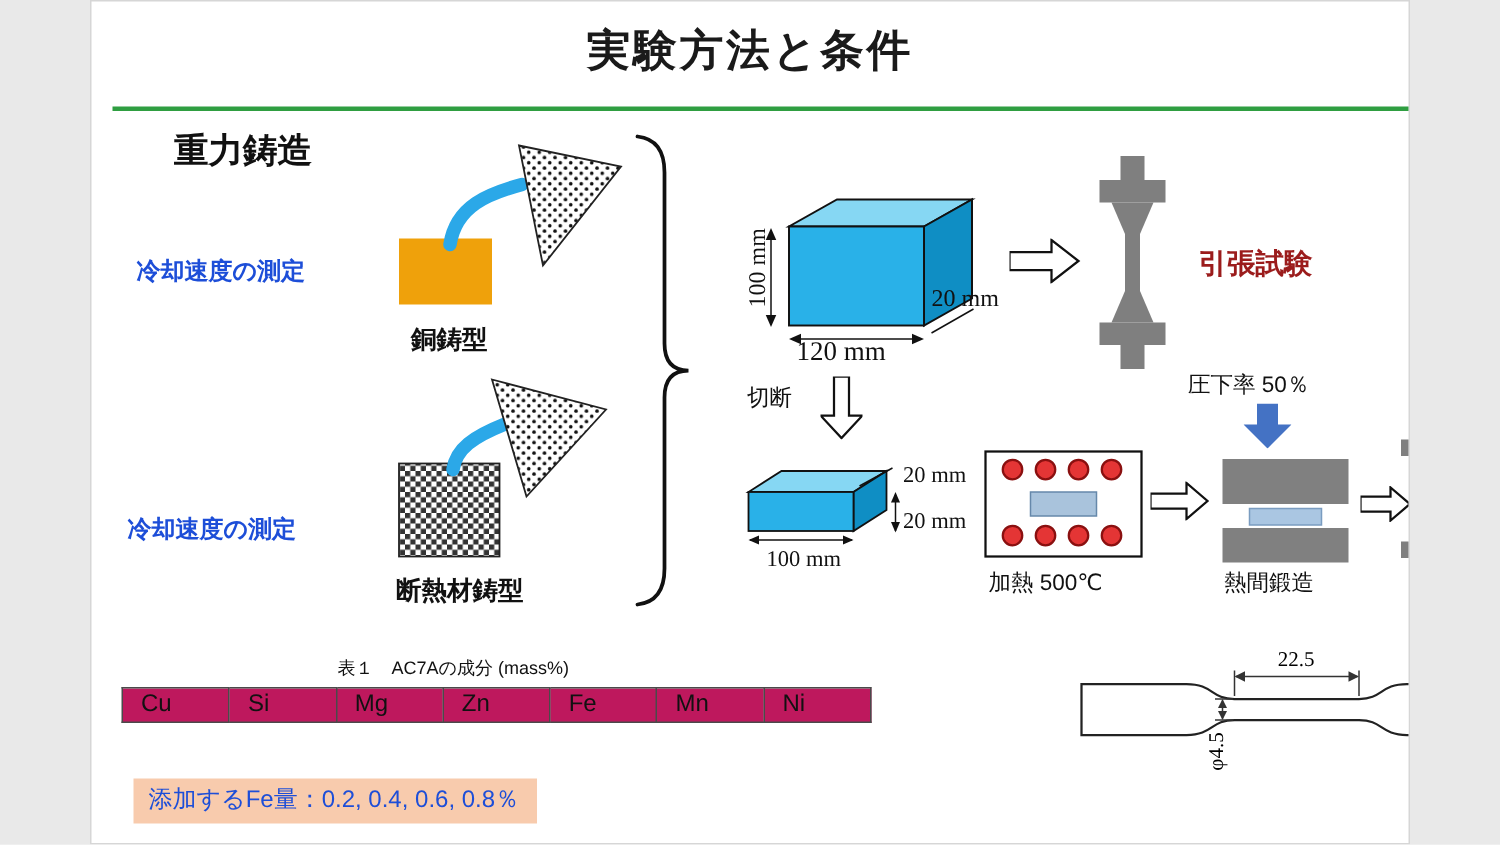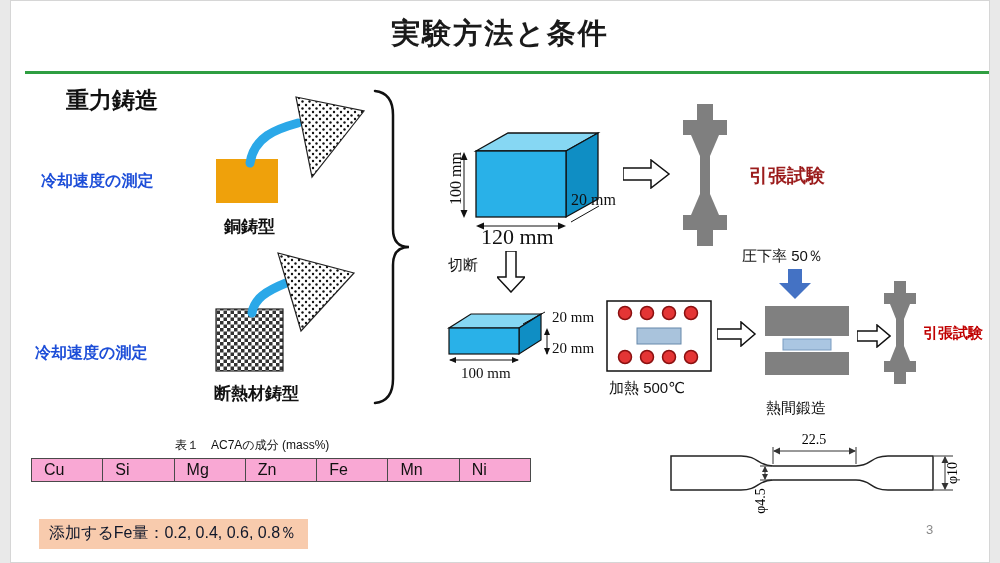--- a/index.html
+++ b/index.html
@@ -1,17 +1,17 @@
 <!DOCTYPE html>
 <html><head>
 <meta charset="utf-8">
 <style>
   html,body { margin:0; padding:0; background:#e9e9e9; }
   .slide {
-    position:relative; width:980px; height:563px; margin:0 auto;
+    position:relative; width:880px; height:563px; margin:0 auto;
     background:#ffffff; border:1px solid #d6d6d6; box-sizing:border-box;
     font-family:"Liberation Sans","DejaVu Sans",sans-serif; color:#111;
     overflow:hidden;
   }
   .abs { position:absolute; }
   .title {
     top:13px; left:0; width:100%; text-align:center;
     font-size:29px; font-weight:bold; letter-spacing:2px; color:#1a1a1a;
   }
   .rule { top:70px; left:14px; width:968px; border-top:3px solid #2f9e41; }
@@ -24,24 +24,24 @@
   .tensile-top { color:#9b1c1c; font-size:19px; font-weight:600; }
   .tensile-right { color:#c00000; font-size:15px; font-weight:600; }
   .tbl-caption { top:436px; left:164px; font-size:12px; }
   table.comp {
     position:absolute; top:457px; left:20px; width:500px;
     border-collapse:collapse; table-layout:fixed;
     font-size:16px;
   }
   table.comp td {
     border:1px solid #4a4a4a; height:22px; padding:0 0 0 12px;
-    background:#f9a8d4; font-weight:normal;
+    background:#be185d; font-weight:normal;
   }
   .fe-note {
-    top:518px; left:28px; background:#f8cbad; color:#0f172a;
+    top:518px; left:28px; background:#f8cbad; color:#1d4ed8;
     font-size:16px; padding:4px 12px 5px 10px;
   }
   .drawing-caption { top:527px; left:766px; font-size:17px; font-weight:bold; }
   .page-num { top:521px; left:915px; font-size:13px; color:#8a8a8a; }
   svg { display:block; }
 </style>
 </head>
 <body>
 
 <div class="slide">
@@ -96,21 +96,21 @@
     <rect x="40" y="22" width="90" height="66" fill="#29b1e8" stroke="#111" stroke-width="1.3"></rect>
     <line x1="28" y1="26" x2="28" y2="86" stroke="#111" stroke-width="1"></line>
     <polygon points="28,23 24.5,31 31.5,31" fill="#111"></polygon>
     <polygon points="28,89 24.5,81 31.5,81" fill="#111"></polygon>
     <line x1="42" y1="97" x2="128" y2="97" stroke="#111" stroke-width="1"></line>
     <polygon points="40,97 48,93.5 48,100.5" fill="#111"></polygon>
     <polygon points="130,97 122,93.5 122,100.5" fill="#111"></polygon>
     <line x1="135" y1="93" x2="163" y2="77" stroke="#111" stroke-width="1"></line>
   </svg>
   <div class="abs dim rot" style="top:204px; left:436px; font-size:16px;">100 mm</div>
-  <div class="abs dim" style="top:223px; left:470px; font-size:22px;">120 mm</div>
+  <div class="abs dim" style="top:223px; left:470px; font-size:18px;">120 mm</div>
   <div class="abs dim" style="top:190px; left:560px; font-size:16px;">20 mm</div>
 
   <svg class="abs" style="top:158px; left:612px;" width="48" height="30">
     <polygon points="0,9 28,9 28,1 46,15 28,29 28,21 0,21" fill="#fff" stroke="#111" stroke-width="1.5"></polygon>
   </svg>
 
   <svg class="abs" style="top:103px; left:663px;" width="62" height="142">
     <g fill="#7f7f7f">
       <rect x="23" y="0" width="16" height="16"></rect>
       <rect x="9" y="16" width="44" height="15"></rect>
@@ -166,21 +166,21 @@
 
   <div class="abs proc-label" style="top:246px; left:731px;">圧下率 50％</div>
   <svg class="abs" style="top:268px; left:768px;" width="32" height="30">
     <polygon points="9,0 23,0 23,14 32,14 16,30 0,14 9,14" fill="#4472c4"></polygon>
   </svg>
   <svg class="abs" style="top:293px; left:746px;" width="100" height="85">
     <rect x="8" y="12" width="84" height="30" fill="#808080"></rect>
     <rect x="26" y="45" width="48" height="11" fill="#aac6e2" stroke="#7a9cc0"></rect>
     <rect x="8" y="58" width="84" height="23" fill="#808080"></rect>
   </svg>
-  <div class="abs proc-label" style="top:378px; left:755px;margin-top:20px;">熱間鍛造</div>
+  <div class="abs proc-label" style="top:378px; left:755px;">熱間鍛造</div>
 
   <svg class="abs" style="top:323px; left:846px;" width="34" height="24">
     <polygon points="0,7 20,7 20,1 33,12 20,23 20,17 0,17" fill="#fff" stroke="#111" stroke-width="1.5"></polygon>
   </svg>
 
   <svg class="abs" style="top:280px; left:866px;" width="46" height="104">
     <g fill="#7f7f7f">
       <rect x="17" y="0" width="12" height="12"></rect>
       <rect x="7" y="12" width="32" height="11"></rect>
       <polygon points="13,23 33,23 27,38 19,38"></polygon>

